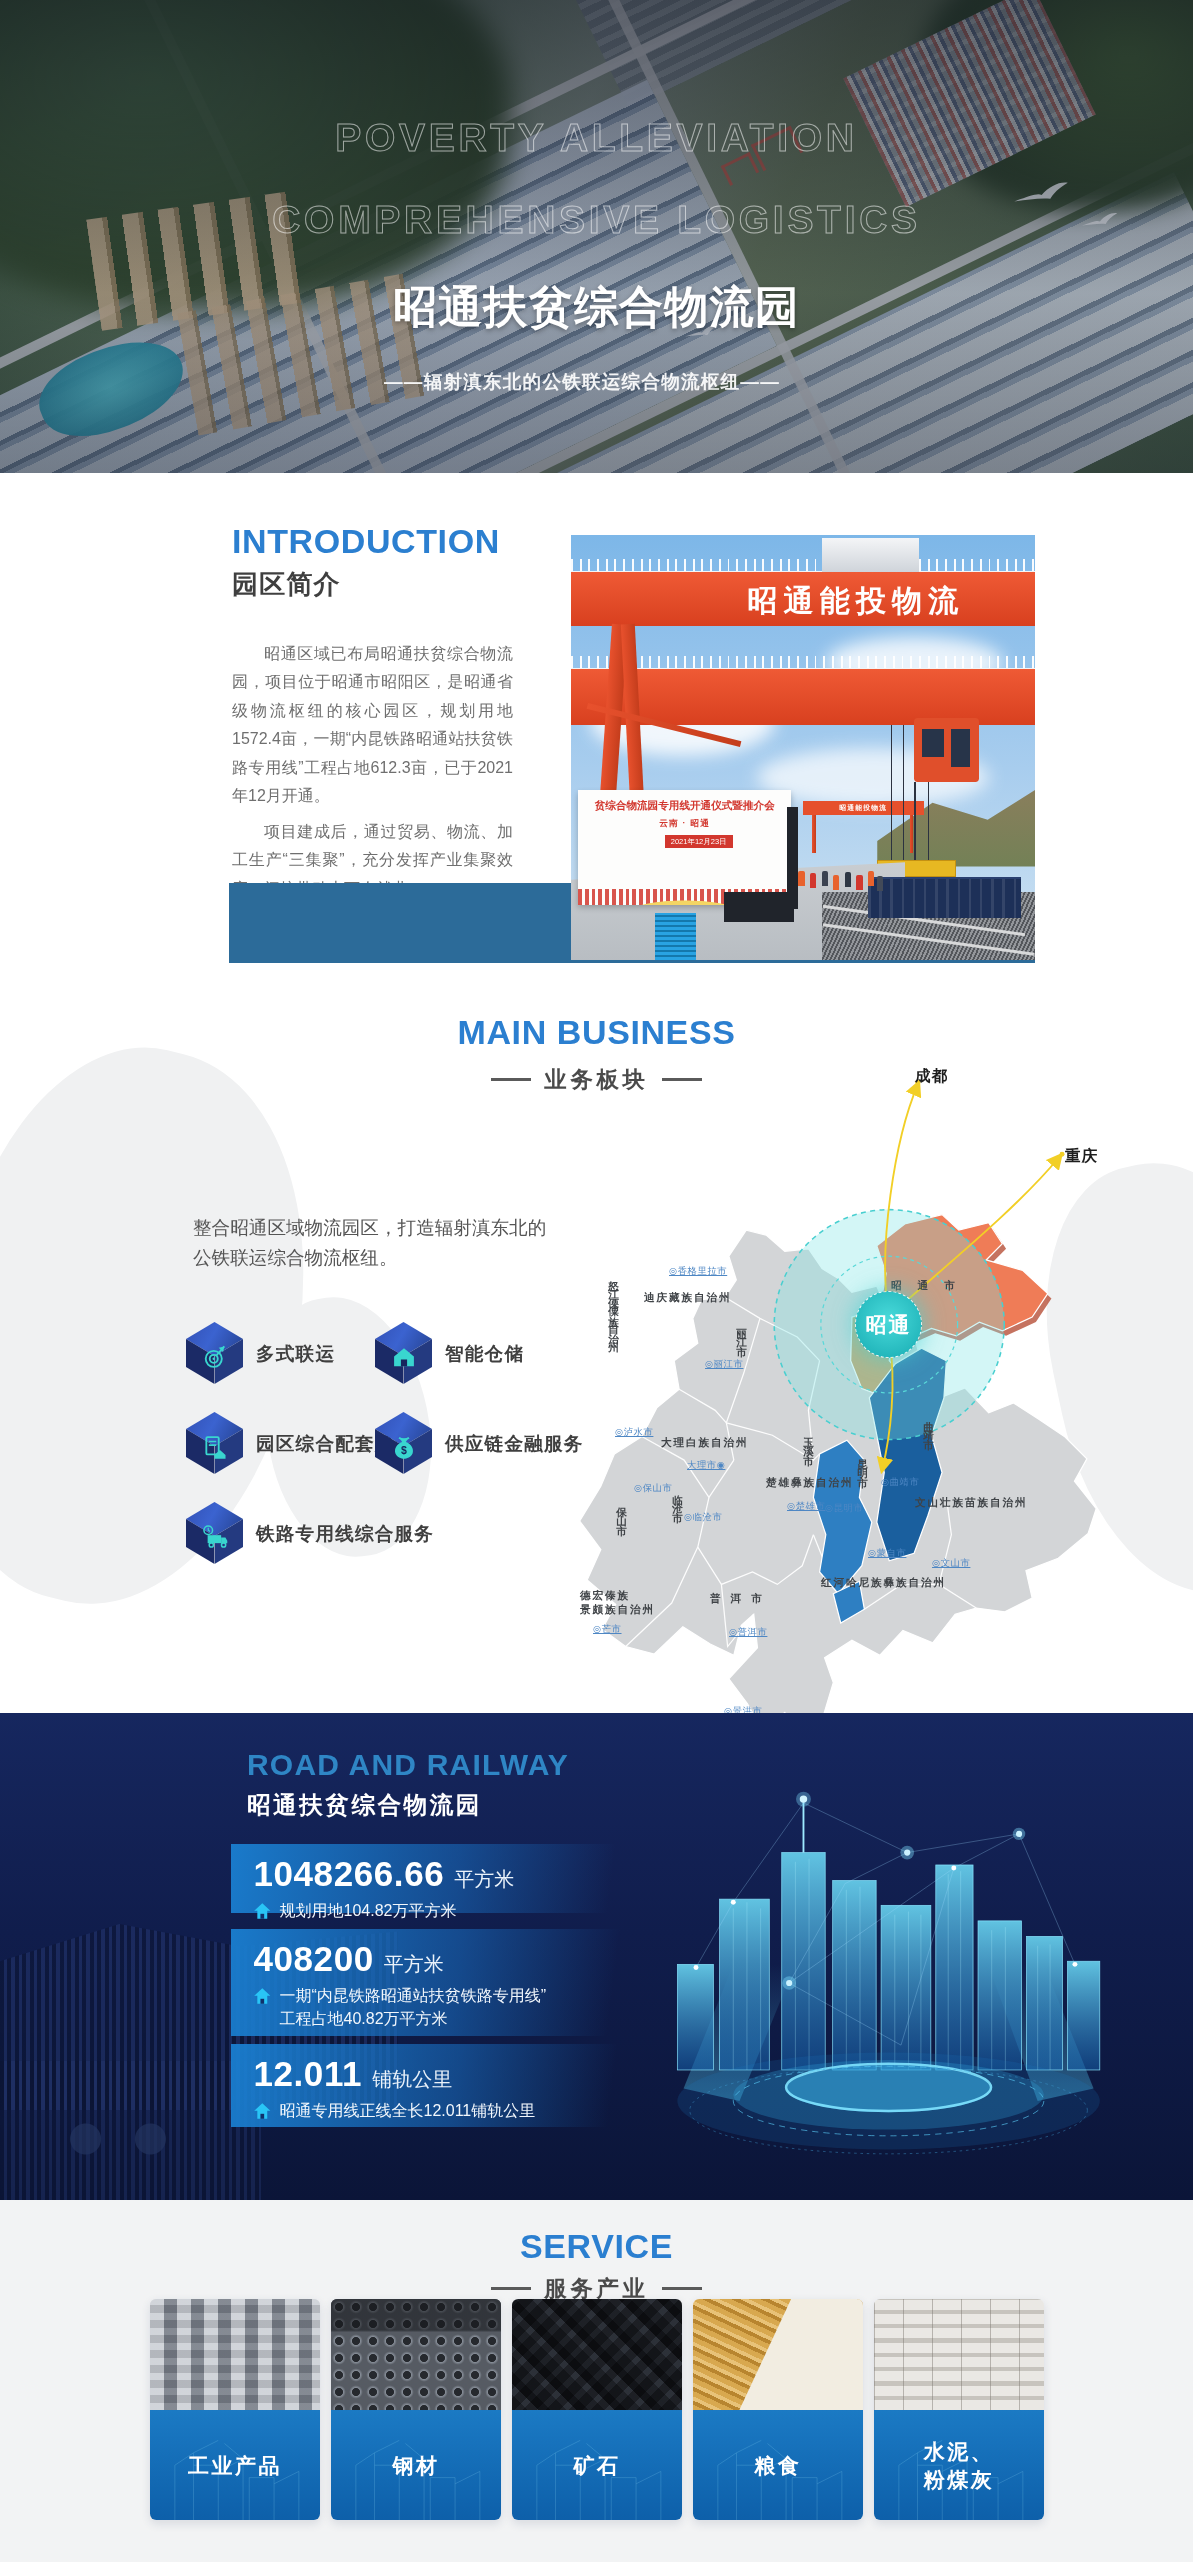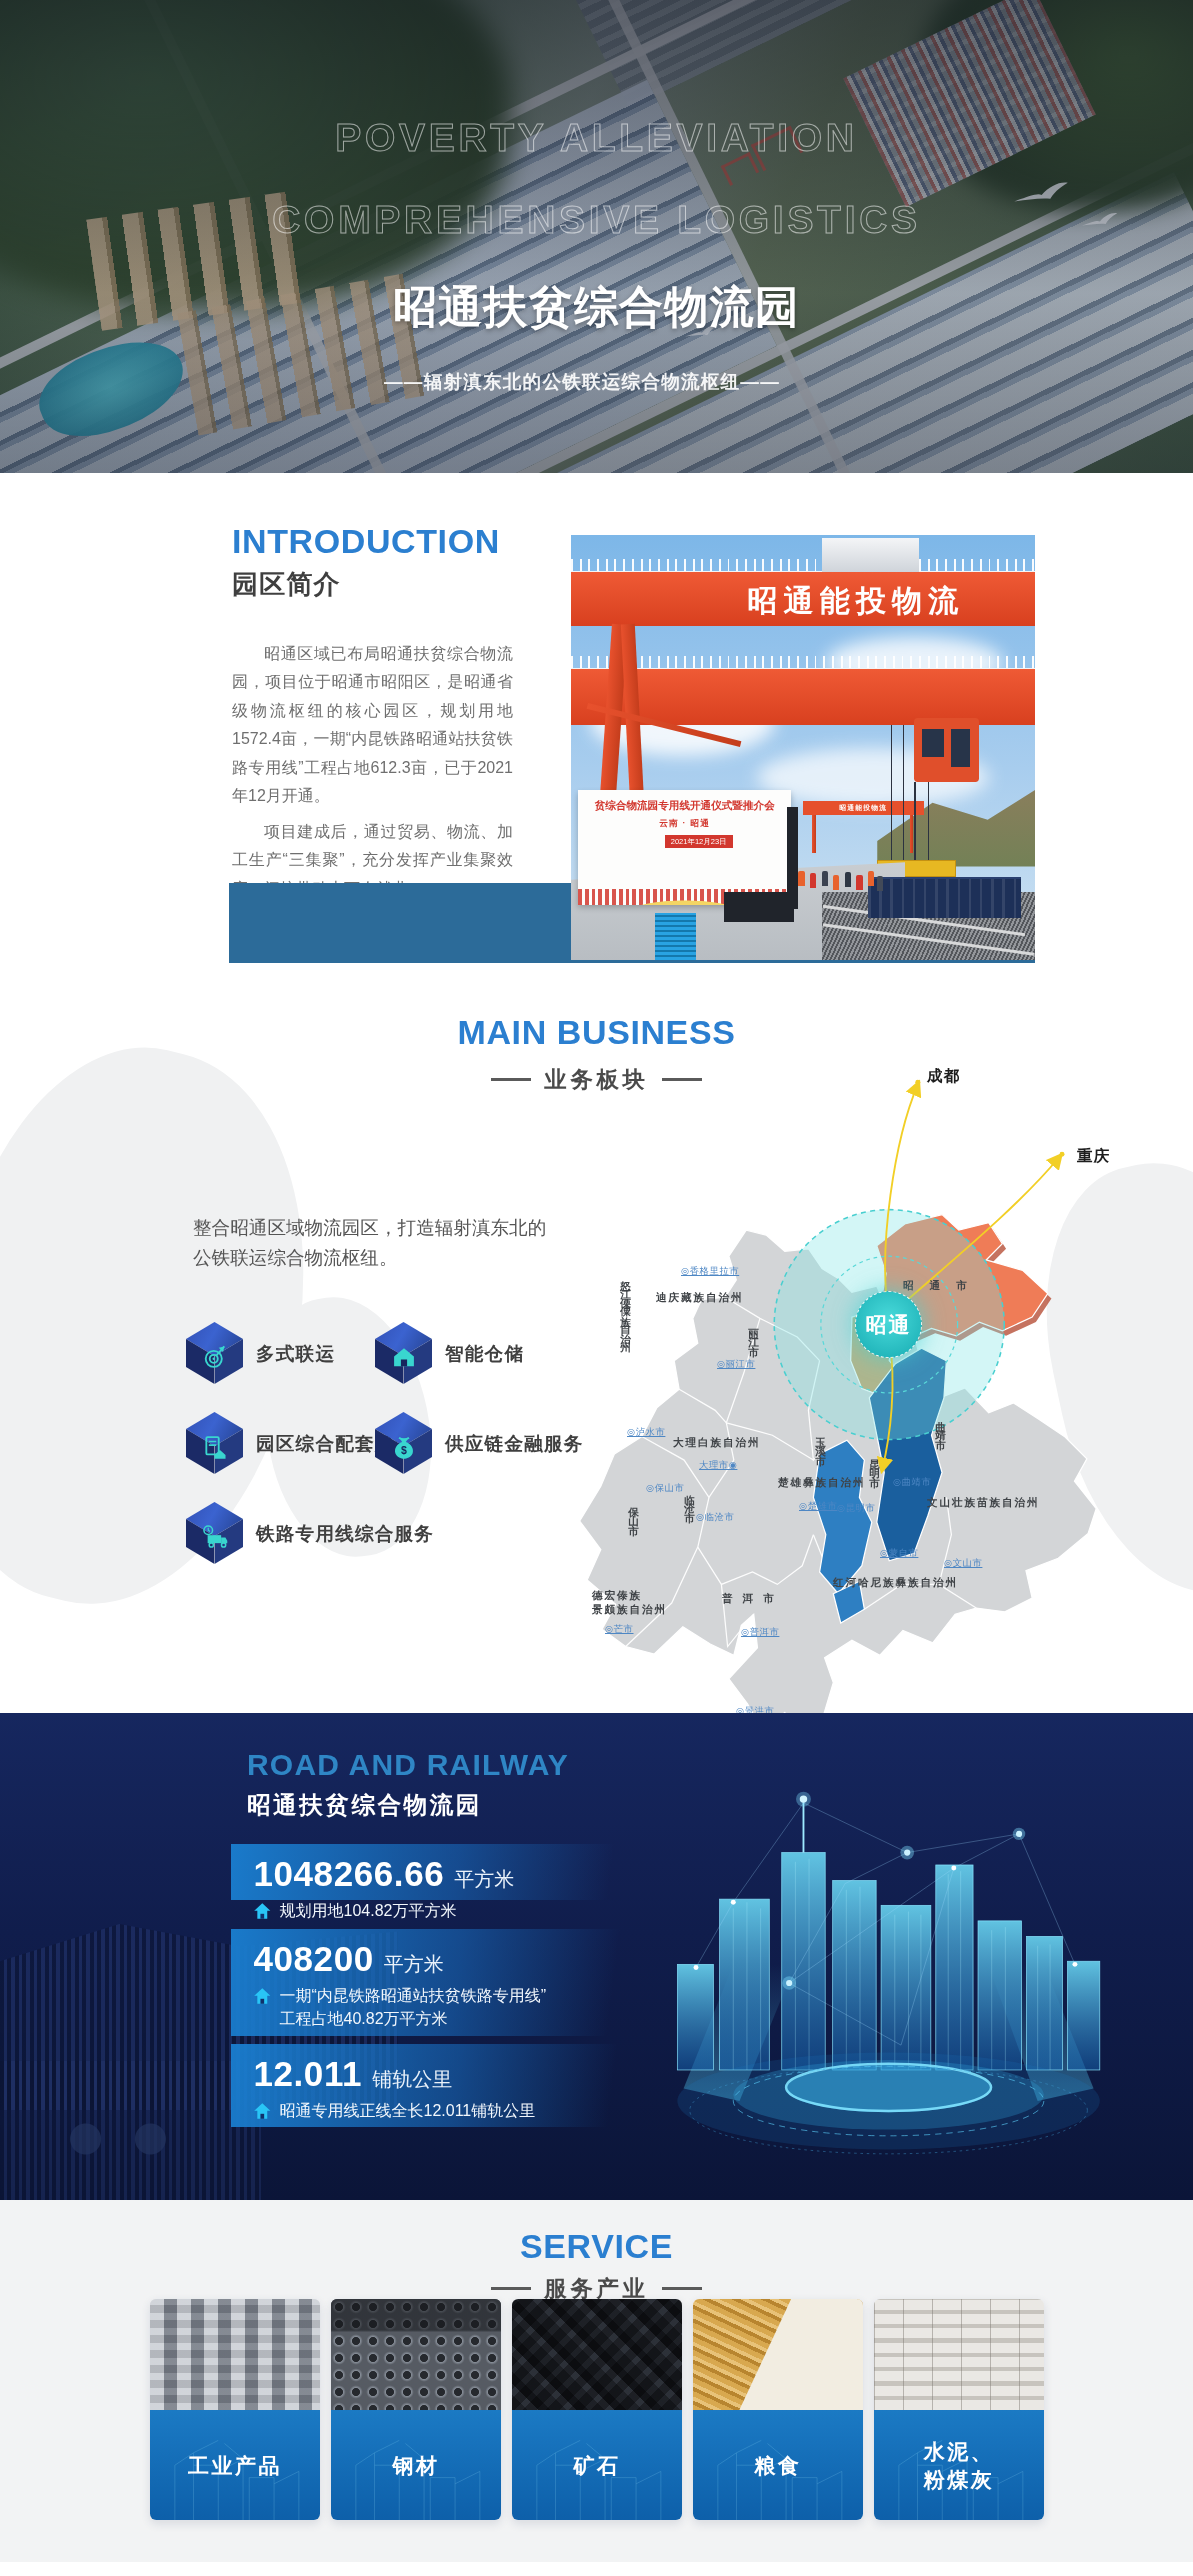--- a/index.html
+++ b/index.html
@@ -376,21 +376,21 @@
         <circle cx="560" cy="482" r="110" fill="none" stroke="#59d8d8" stroke-width="2" stroke-dasharray="6 6"></circle>
 
         <g stroke="#f2cf26" stroke-width="3" fill="none">
           <path d="M560 470 C540 360 570 180 606 96" marker-end="url(#arrowY)"></path>
           <path d="M578 452 C660 380 770 290 834 212" marker-end="url(#arrowY)"></path>
           <path d="M560 500 C572 580 562 660 549 714" marker-end="url(#arrowY)"></path>
         </g>
         <circle cx="606" cy="92" r="4" fill="#f2cf26"></circle>
         <circle cx="838" cy="208" r="4" fill="#f2cf26"></circle>
       </svg>
-      <div id="map-labels" class="abs" style="left:16px;top:0;width:597px;height:721px;">
+      <div id="map-labels" class="abs" style="left:4px;top:0;width:597px;height:721px;">
           <div class="mlabel ext" style="left: 370px; top: 41px;">成都</div>
           <div class="mlabel ext" style="left: 520px; top: 121px;">重庆</div>
           <div class="mlabel r sp" style="left: 346px; top: 254px;">昭通市</div>
           <div class="mlabel r" style="left: 99px; top: 266px;">迪庆藏族自治州</div>
           <div class="mlabel r v" style="left: 62px; top: 247px;">怒江傈僳族自治州</div>
           <div class="mlabel r v" style="left: 190px; top: 295px;">丽江市</div>
           <div class="mlabel r" style="left: 116px; top: 411px;">大理白族自治州</div>
           <div class="mlabel r v" style="left: 70px; top: 474px;">保山市</div>
           <div class="mlabel r" style="left: 35px; top: 564px;">德宏傣族
 景颇族自治州</div>
@@ -422,21 +422,21 @@
   </div>
 
   <div class="road">
     <div class="cont-tex" style="left:0;top:211px;width:398px;height:186px;clip-path:polygon(0 20%,30% 0,60% 12%,100% 4%,100% 100%,0 100%);"></div>
     <div class="cont-tex" style="left:0;top:348px;width:261px;height:139px;opacity:.4;"></div>
     <div class="abs" style="left:37px;top:398px;width:162px;height:56px;background:radial-gradient(circle at 30% 50%,#23345f 15px,rgba(0,0,0,0) 16px),radial-gradient(circle at 70% 50%,#23345f 15px,rgba(0,0,0,0) 16px);opacity:.7;"></div>
 
     <div class="road-h-en">ROAD AND RAILWAY</div>
     <div class="road-h-zh">昭通扶贫综合物流园</div>
 
-    <div class="stat-card" style="top:131px;height:56px;">
+    <div class="stat-card" style="top:131px;height:69px;">
       <div class="stat-val">
         <span class="num">1048266.66</span>
         <span class="unit">平方米</span>
       </div>
       <div class="stat-desc">
         <svg width="18.6" height="17.4" viewBox="0 0 30 28">
             <path d="M2 14 L15 2 L28 14 H23 V27 H7 V14 Z" fill="#29c5f6"></path>
             <rect x="12" y="19" width="6" height="8" fill="#10306b"></rect>
           </svg>
         <span>规划用地104.82万平方米</span>

